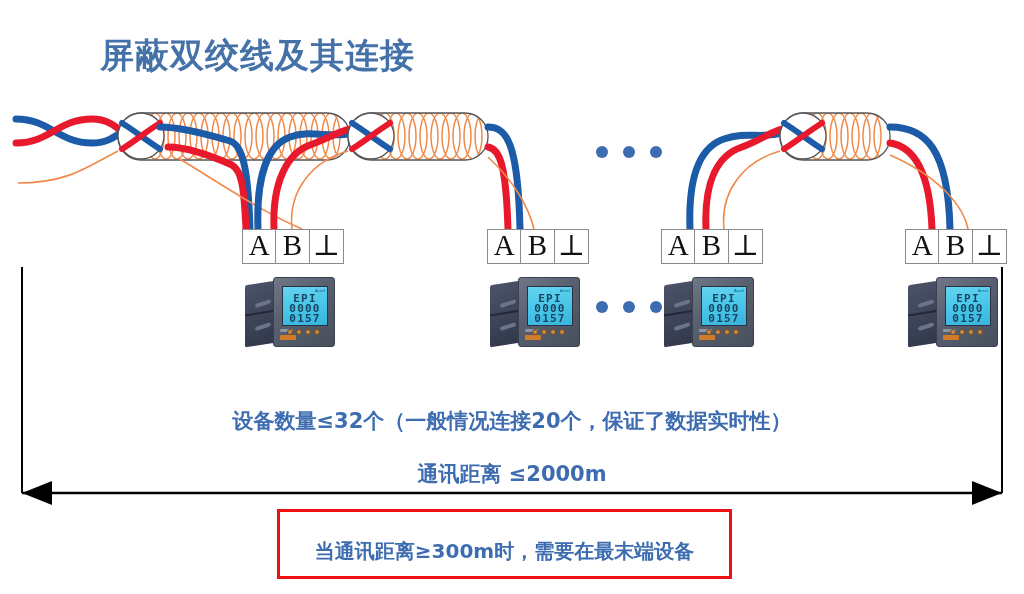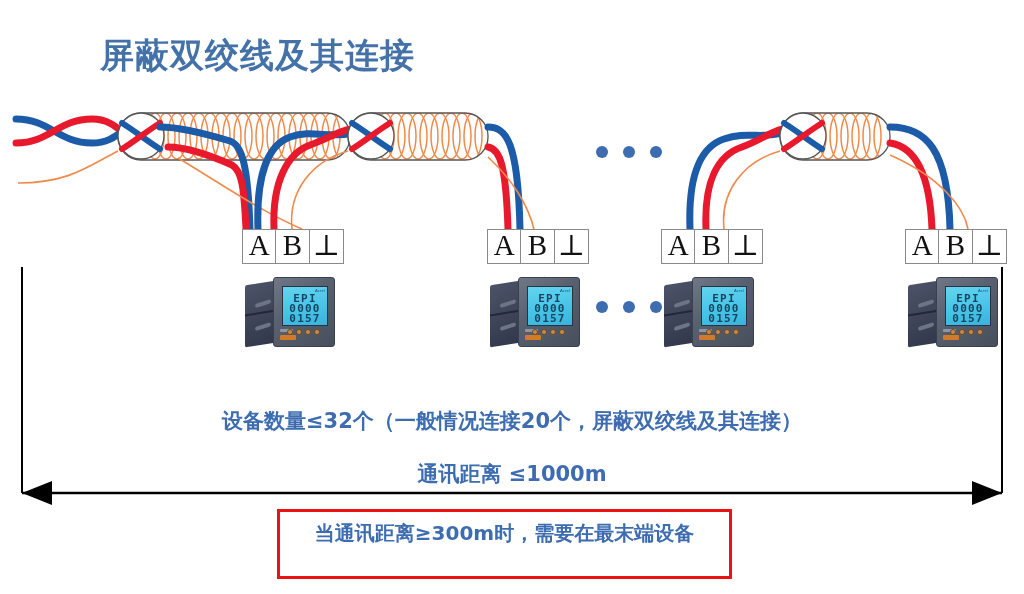--- a/index.html
+++ b/index.html
@@ -171,21 +171,21 @@
 
   .warn-box {
     position: absolute;
     left: 277px;
     top: 494px;
     width: 455px;
     height: 70px;
     border: 3px solid #ee1111;
     background: #ffffff;
     box-sizing: border-box;
-    padding-top: 7px;
+    padding-top: 25px;
   }
   .warn-line {
     text-align: center;
     color: #3d6cb0;
     font-weight: bold;
     font-size: 20px;
     line-height: 28px;
     font-family: "DejaVu Sans", "Liberation Sans", sans-serif;
     white-space: nowrap;
   }
@@ -471,21 +471,21 @@
     <span></span>
     <span></span>
     <span></span>
   </div>
   <div class="dots dots-mid">
     <span></span>
     <span></span>
     <span></span>
   </div>
 
-  <div class="note-line note-1">设备数量≤32个（一般情况连接20个，屏蔽双绞线及其连接）</div>
-  <div class="note-line note-2">通讯距离 ≤1000m</div>
+  <div class="note-line note-1">设备数量≤32个（一般情况连接20个，保证了数据实时性）</div>
+  <div class="note-line note-2">通讯距离 ≤2000m</div>
 
   <div class="warn-box">
     <div class="warn-line">当通讯距离≥300m时，需要在最末端设备</div>
   </div>
 
   <div class="footer-rule"></div>
 </div>
 
 </body></html>

